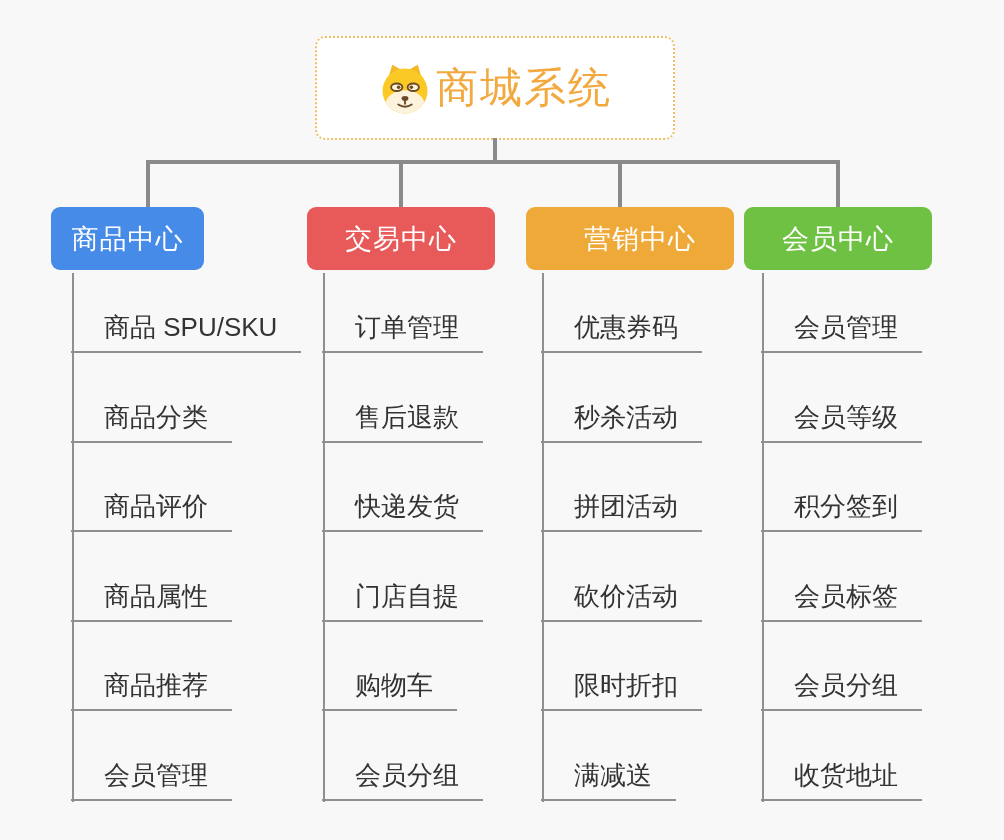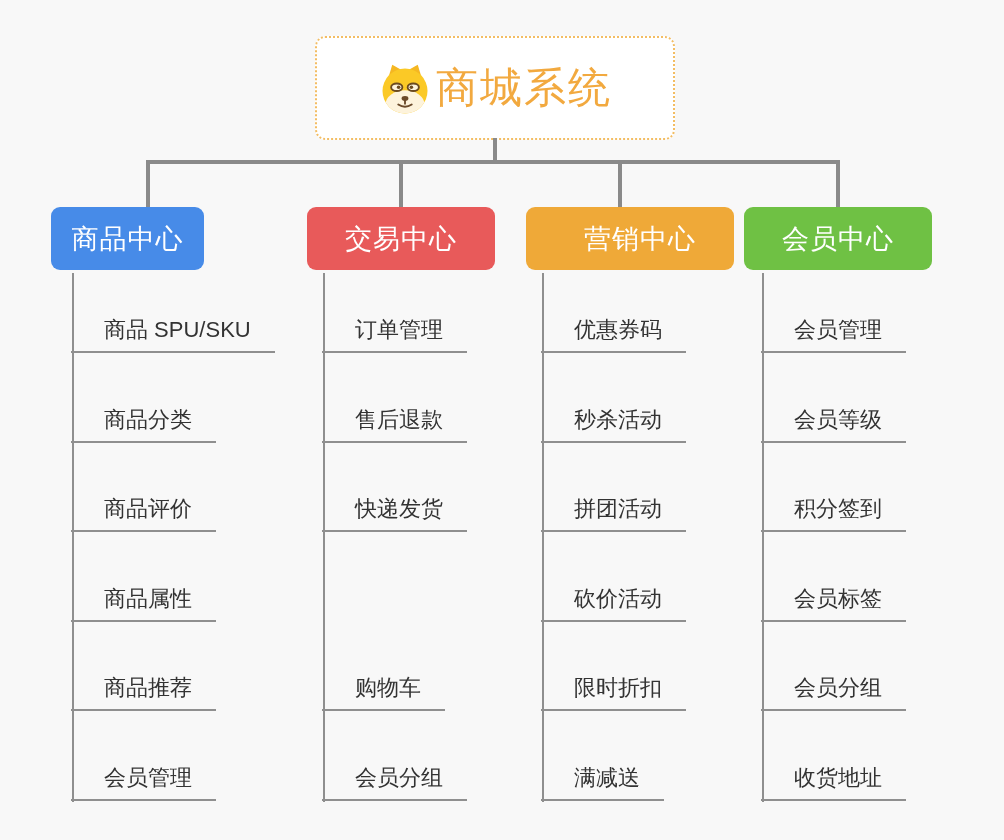--- a/index.html
+++ b/index.html
@@ -58,21 +58,21 @@
   .spine.c3{left:762px;}
   
   .leaf{
     position:absolute;
     height:45px;
     box-sizing:border-box;
     display:flex;align-items:flex-end;
     padding:0 24px 6px 33px;
     border-bottom:2px solid var(--leafline,#8f8f8f);
     color:#333333;
-    font-size:22px;
+    font-size:26px;
     white-space:nowrap;
     width:-moz-fit-content;width:fit-content;
   }
 </style>
 </head>
 <body>
 
 <div class="canvas">
 
   <div class="root-node">
@@ -118,20 +118,21 @@
   <div class="leaf" style="left:71px;top:308px">商品 SPU/SKU</div>
   <div class="leaf" style="left:71px;top:398px">商品分类</div>
   <div class="leaf" style="left:71px;top:487px">商品评价</div>
   <div class="leaf" style="left:71px;top:577px">商品属性</div>
   <div class="leaf" style="left:71px;top:666px">商品推荐</div>
   <div class="leaf" style="left:71px;top:756px">会员管理</div>
 
   <div class="leaf" style="left:322px;top:308px">订单管理</div>
   <div class="leaf" style="left:322px;top:398px">售后退款</div>
   <div class="leaf" style="left:322px;top:487px">快递发货</div>
+  <div class="leaf" style="left:322px;top:577px">门店自提</div>
   <div class="leaf" style="left:322px;top:666px">购物车</div>
   <div class="leaf" style="left:322px;top:756px">会员分组</div>
 
   <div class="leaf" style="left:541px;top:308px">优惠券码</div>
   <div class="leaf" style="left:541px;top:398px">秒杀活动</div>
   <div class="leaf" style="left:541px;top:487px">拼团活动</div>
   <div class="leaf" style="left:541px;top:577px">砍价活动</div>
   <div class="leaf" style="left:541px;top:666px">限时折扣</div>
   <div class="leaf" style="left:541px;top:756px">满减送</div>
 

